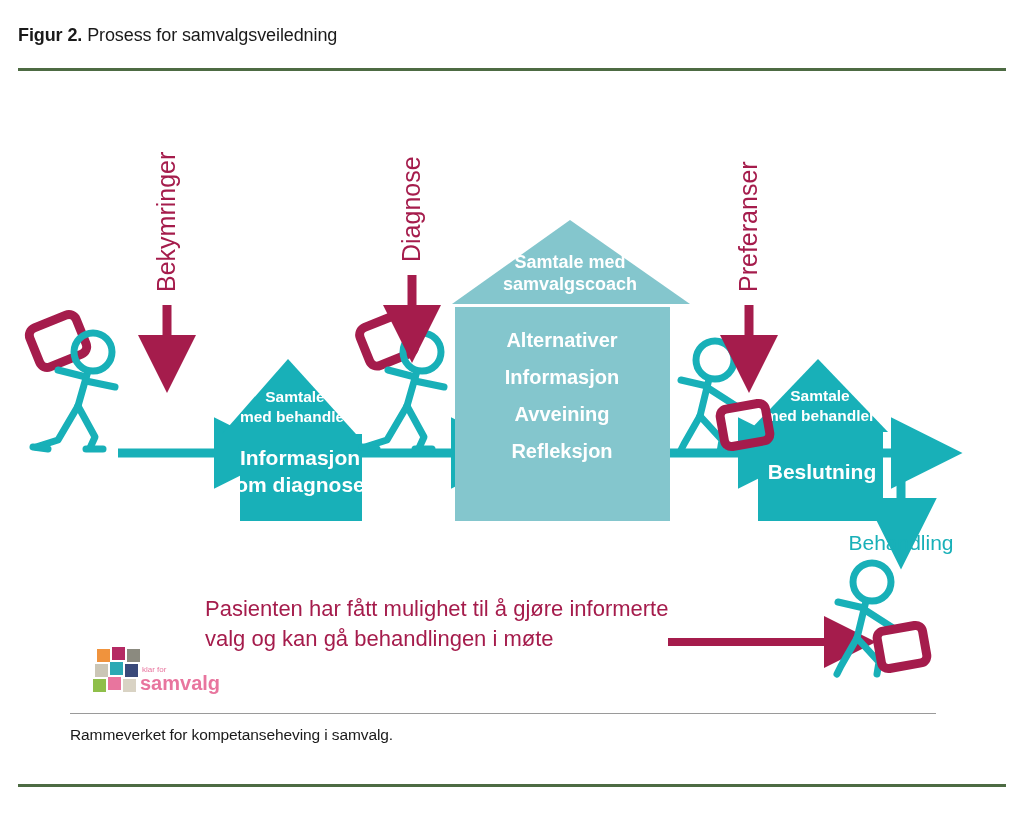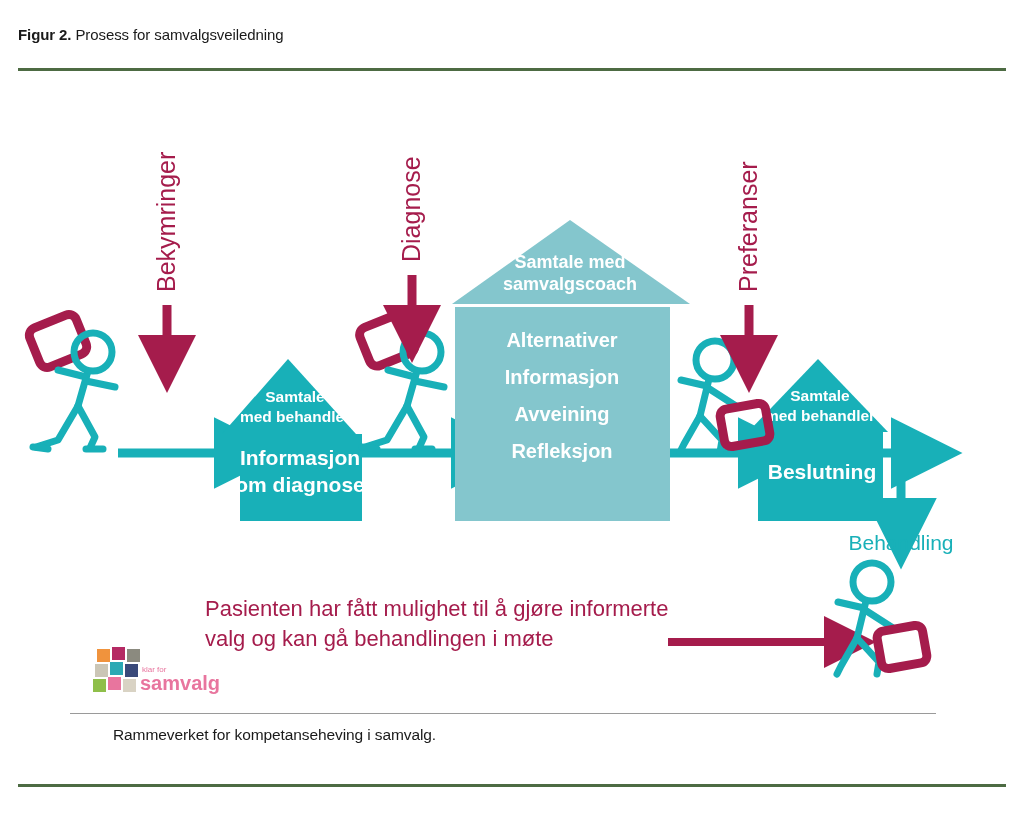--- a/index.html
+++ b/index.html
@@ -21,21 +21,21 @@
   .fig-header {
     position: absolute;
     left: 18px;
     top: 22px;
     width: 988px;
     height: 46px;
     display: flex;
     align-items: flex-start;
   }
   .fig-title {
-    font-size: 15px;
+    font-size: 18px;
     line-height: 26px;
     letter-spacing: -0.1px;
     white-space: nowrap;
   }
   .fig-title .num {
     font-weight: bold;
   }
   .fig-title .name {
     font-weight: normal;
   }
@@ -78,21 +78,21 @@
   .caption {
     position: absolute;
     left: 70px;
     top: 723px;
     width: 900px;
     font-size: 15.5px;
     line-height: 24px;
     color: #1a1a1a;
     letter-spacing: -0.1px;
   }
-  .caption div { white-space: nowrap; margin-left: 43px; }
+  .caption div { white-space: nowrap; }
 </style>
 </head>
 <body>
 
 <div class="fig-header">
   <div class="fig-title">
     <span class="num">Figur 2.</span>
     <span class="name">Prosess for samvalgsveiledning</span>
   </div>
 </div>

